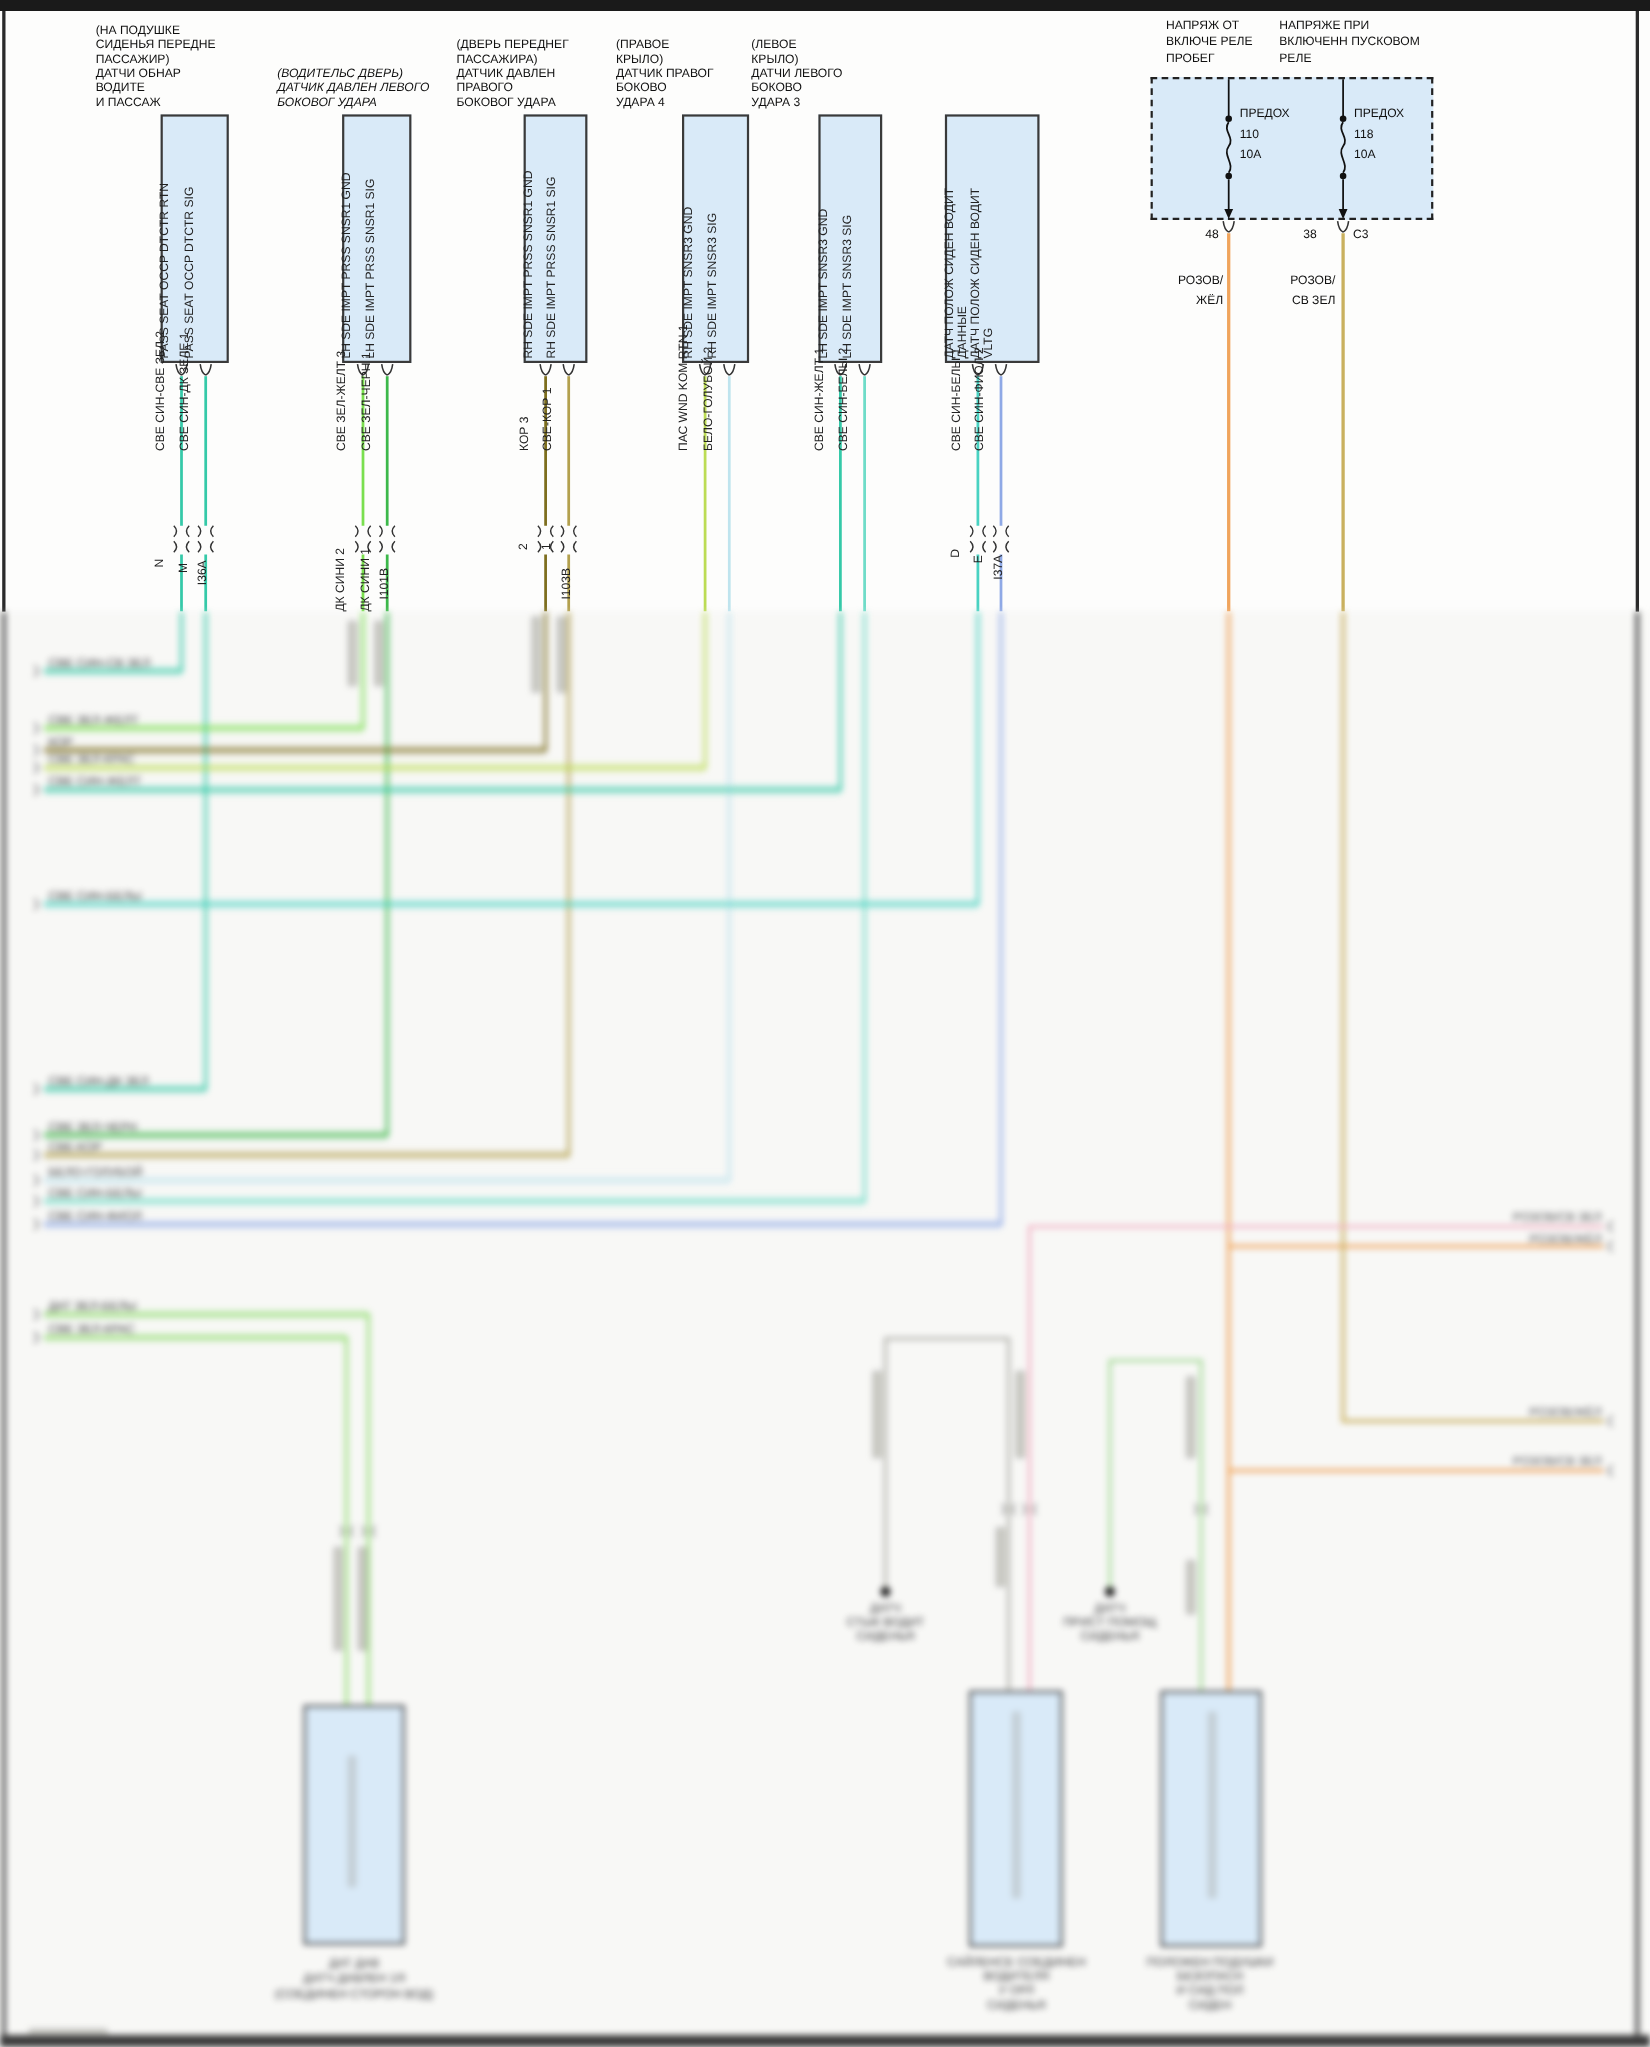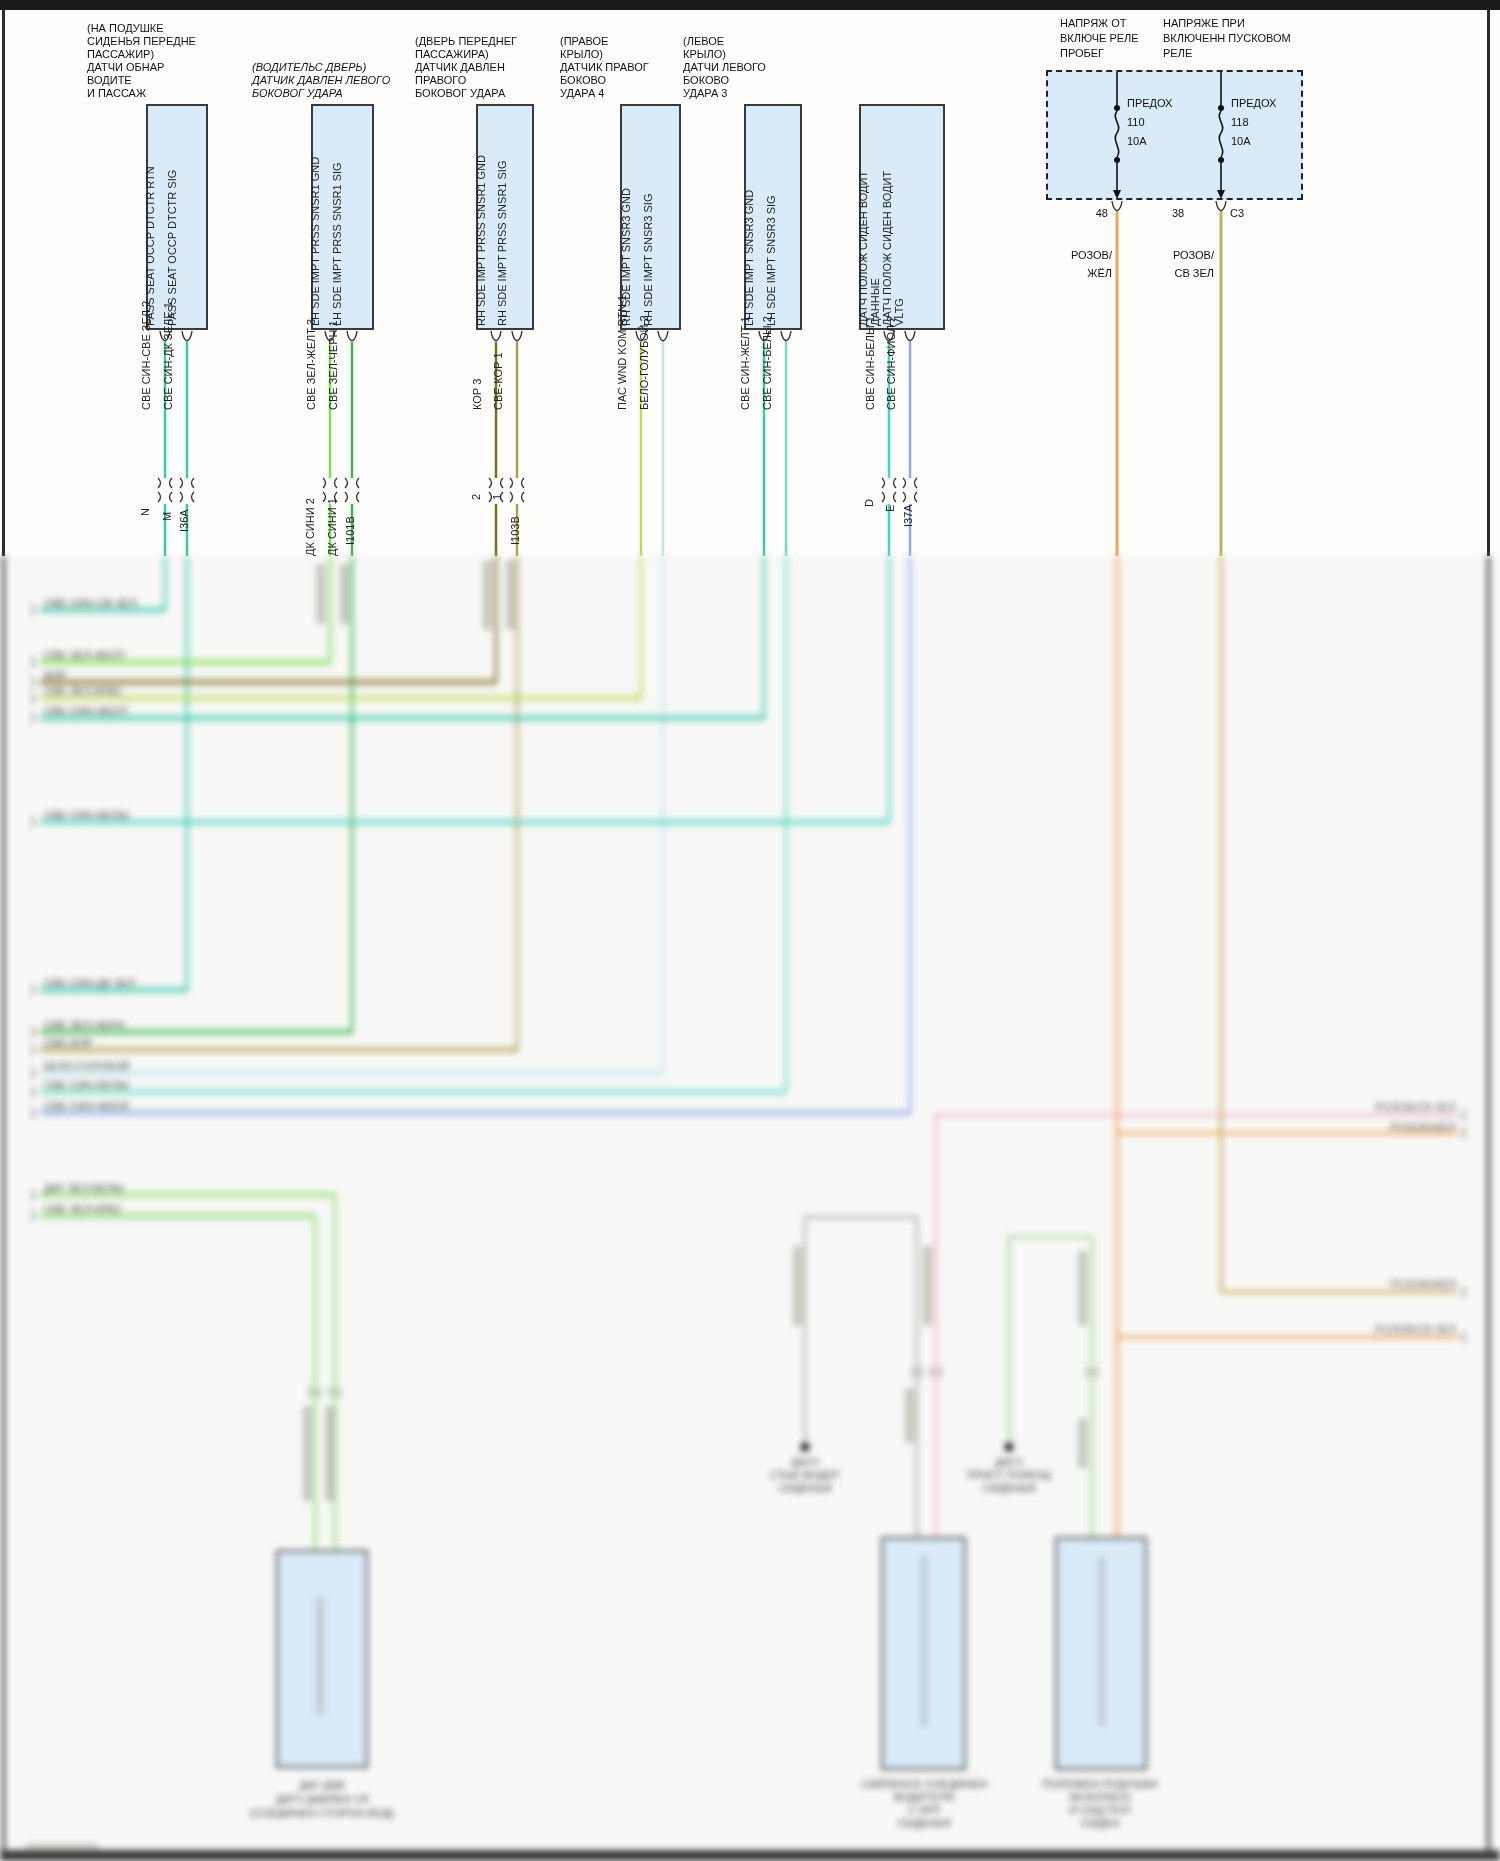--- a/index.html
+++ b/index.html
@@ -194,21 +194,21 @@
   <div class="abs title ml" style="left:1163px;top:16px;width:170px;line-height:15px;">НАПРЯЖЕ ПРИ
 ВКЛЮЧЕНН ПУСКОВОМ
 РЕЛЕ</div>
   <div class="abs lab ml" style="left:1127px;top:94px;line-height:19px;color:#111;">ПРЕДОХ
 110
 10А</div>
   <div class="abs lab ml" style="left:1231px;top:94px;line-height:19px;color:#111;">ПРЕДОХ
 118
 10А</div>
   <div class="abs lab" style="left:1070px;top:207px;width:38px;text-align:right;color:#111;">48</div>
-  <div class="abs lab" style="left:1172px;top:207px;width:38px;text-align:left;color:#111;">38</div>
+  <div class="abs lab" style="left:1172px;top:207px;width:38px;text-align:center;color:#111;">38</div>
   <div class="abs lab" style="left:1230px;top:207px;color:#111;">C3</div>
   <div class="abs lab ml" style="left:1032px;top:246px;width:80px;text-align:right;line-height:18px;color:#111;">РОЗОВ/
 ЖЁЛ</div>
   <div class="abs lab ml" style="left:1134px;top:246px;width:80px;text-align:right;line-height:18px;color:#111;">РОЗОВ/
 СВ ЗЕЛ</div>
 
   <div class="blurzone">
 
     <svg width="1500" height="1305" viewBox="0 0 1500 1305">
 

